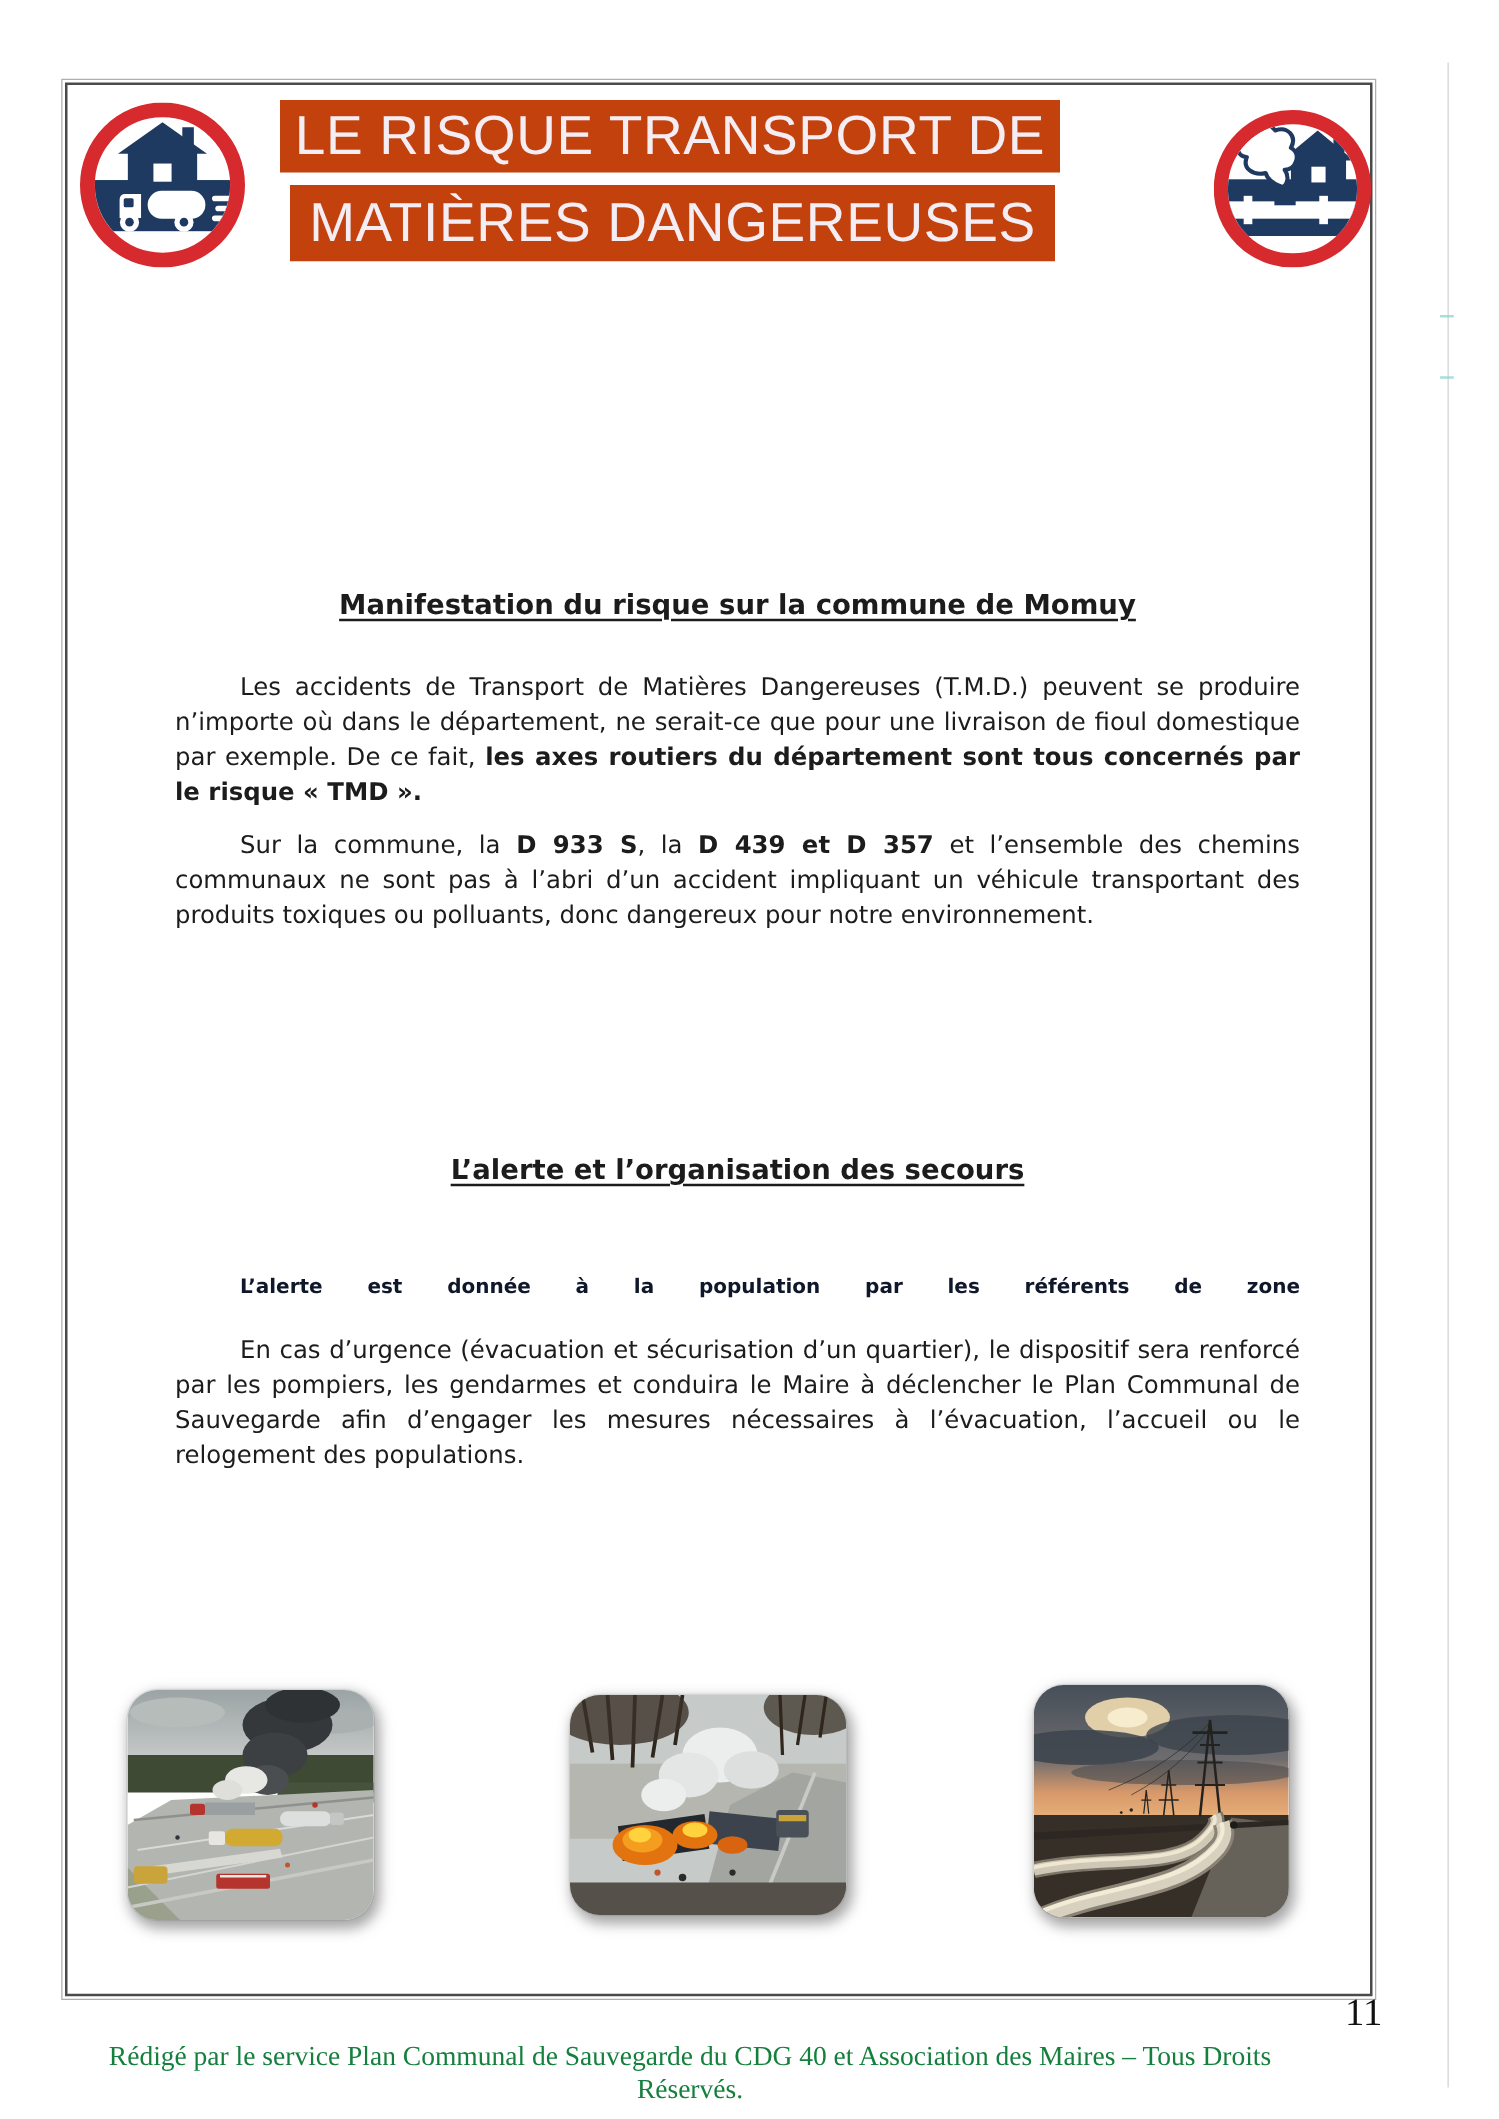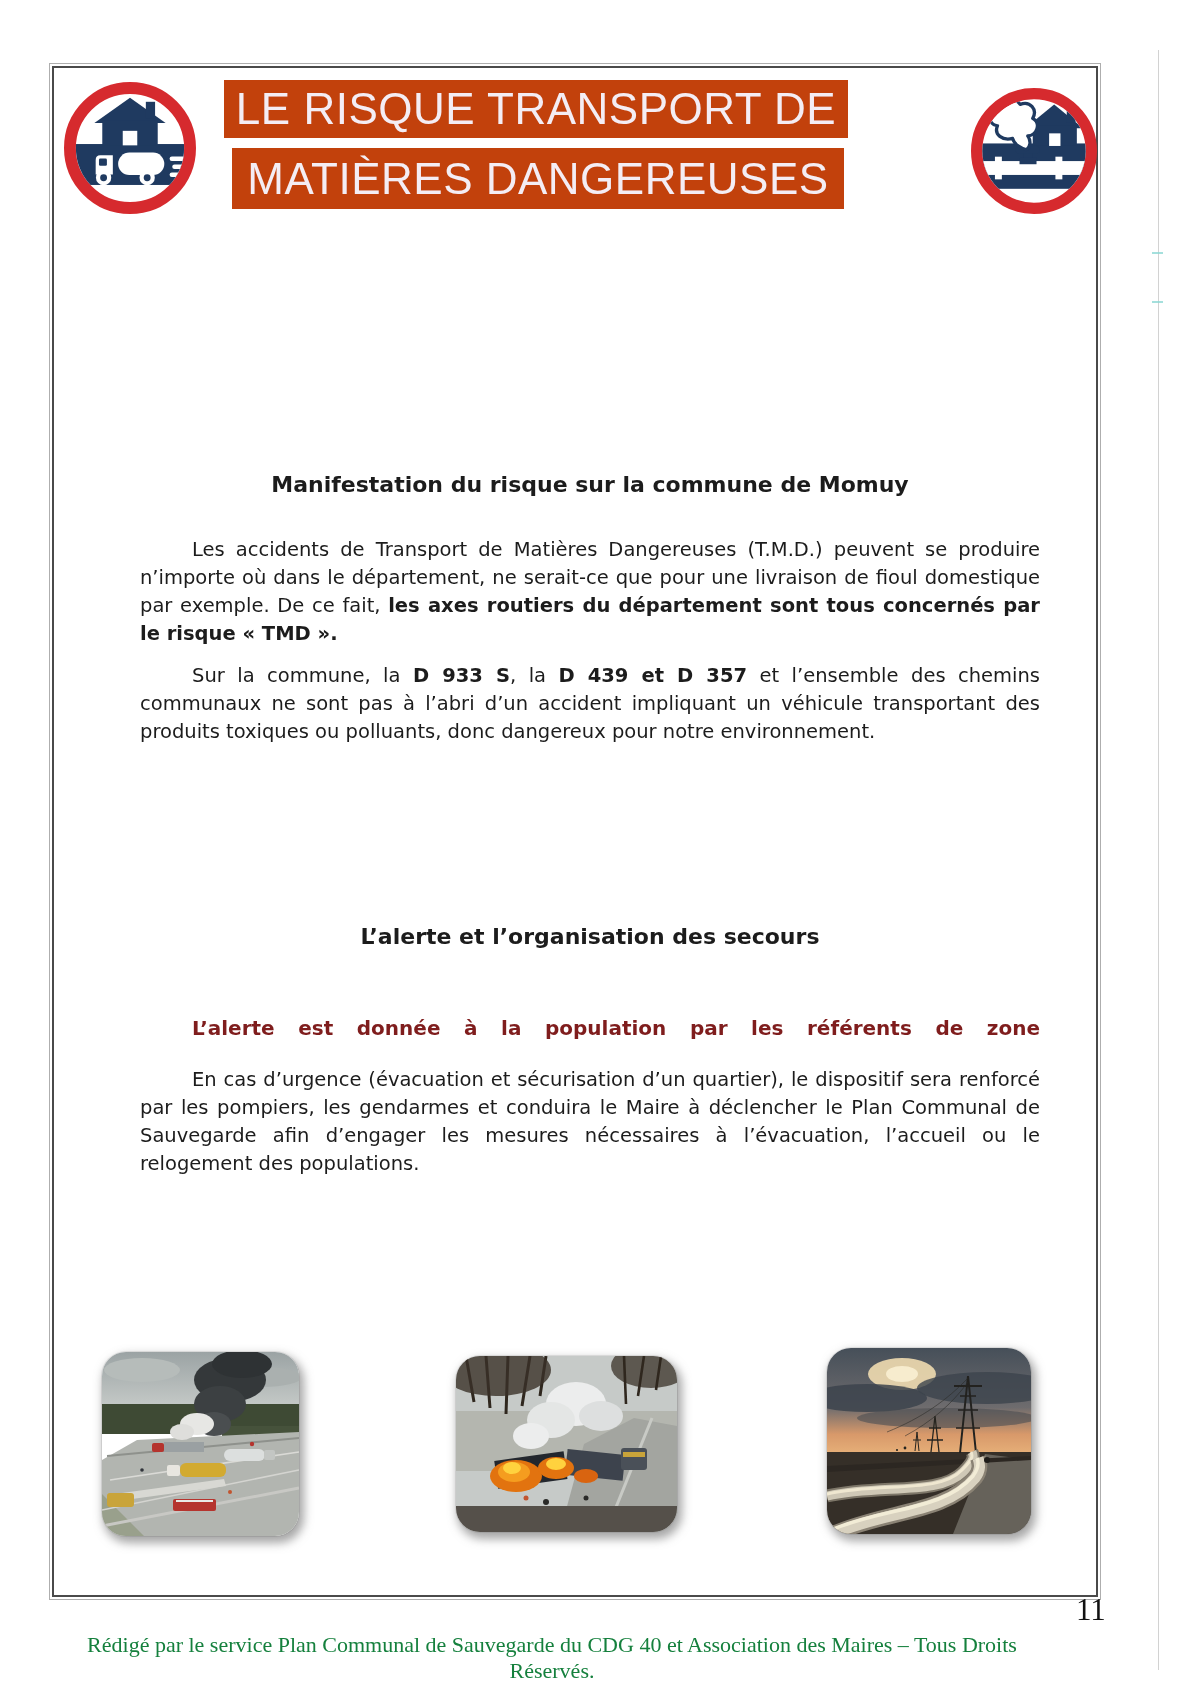--- a/index.html
+++ b/index.html
@@ -12,24 +12,24 @@
   .titlebar{position:absolute;background:#c2410c;color:#f4edf4;
             font-family:"Liberation Sans",sans-serif;font-size:44px;font-weight:400;
             display:flex;align-items:center;justify-content:center;letter-spacing:.5px;
             white-space:nowrap;}
   .roundicon{position:absolute;}
   .roundicon svg{display:block;width:100%;height:100%;}
   .col{position:absolute;left:86px;width:900px;}
   h2.sec{margin:0;text-align:center;font-size:26px;font-weight:700;
          text-decoration:underline;text-decoration-thickness:2.5px;text-underline-offset:5px;}
   h3.sec{margin:0;text-align:center;font-size:22px;font-weight:700;
-         text-decoration-thickness:2px;text-underline-offset:4px;}
+         text-decoration:underline;text-decoration-thickness:2px;text-underline-offset:4px;}
   p.body{margin:0;font-size:19.5px;line-height:28px;text-align:justify;text-indent:52px;}
   .b{font-weight:700;}
-  .alert{color:#7f1d1d;font-weight:700;font-size:20px;line-height:33px;}
+  .alert{color:#0f172a;font-weight:700;font-size:16px;line-height:33px;}
   .alert .l1{text-align:justify;text-align-last:justify;text-indent:52px;}
   .alert .l2{text-align:left;}
   .p5{line-height:32px;}
   .photo{position:absolute;border-radius:24px;overflow:hidden;
          box-shadow:0 0 0 1px rgba(0,0,0,.07), 3px 5px 10px 2px rgba(95,95,95,.55);}
   .photo svg{display:block;width:100%;height:100%;}
   .footer-text{position:absolute;left:52px;top:1604px;width:1000px;text-align:center;
                font-family:"Liberation Serif",serif;font-size:22px;color:#15803d;margin-top:28px;}
   .page-num{position:absolute;left:1028px;top:1592px;width:70px;
             font-family:"Liberation Serif",serif;font-size:31px;color:#111;margin-left:48px;}

